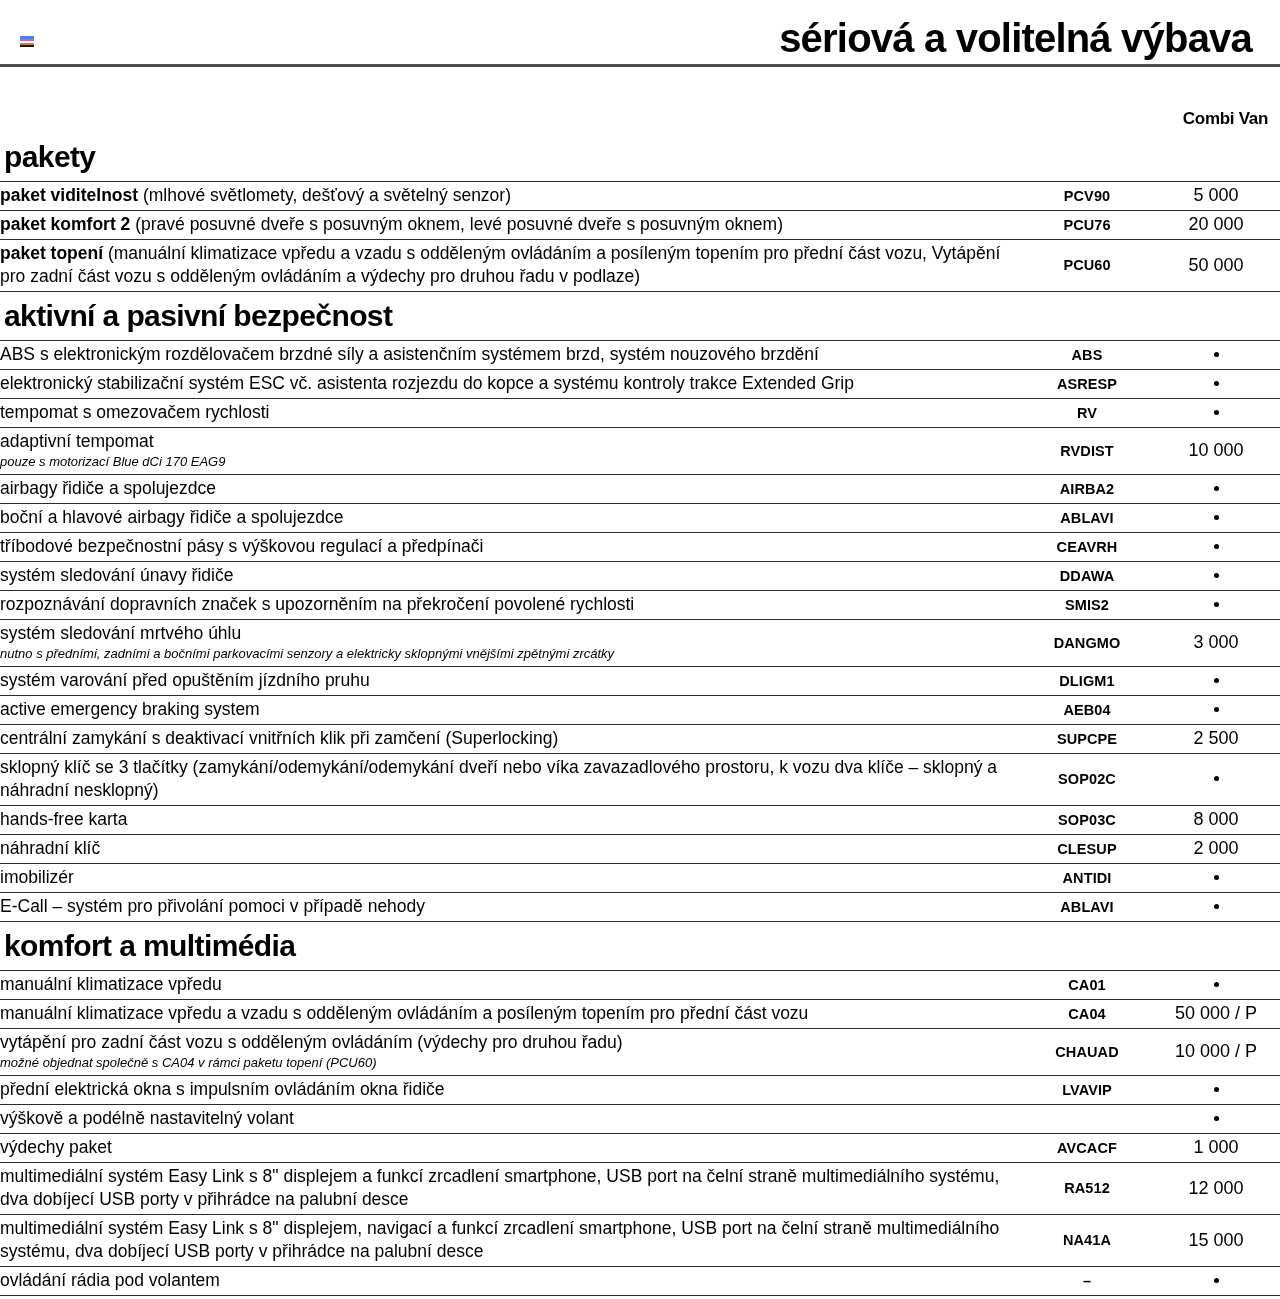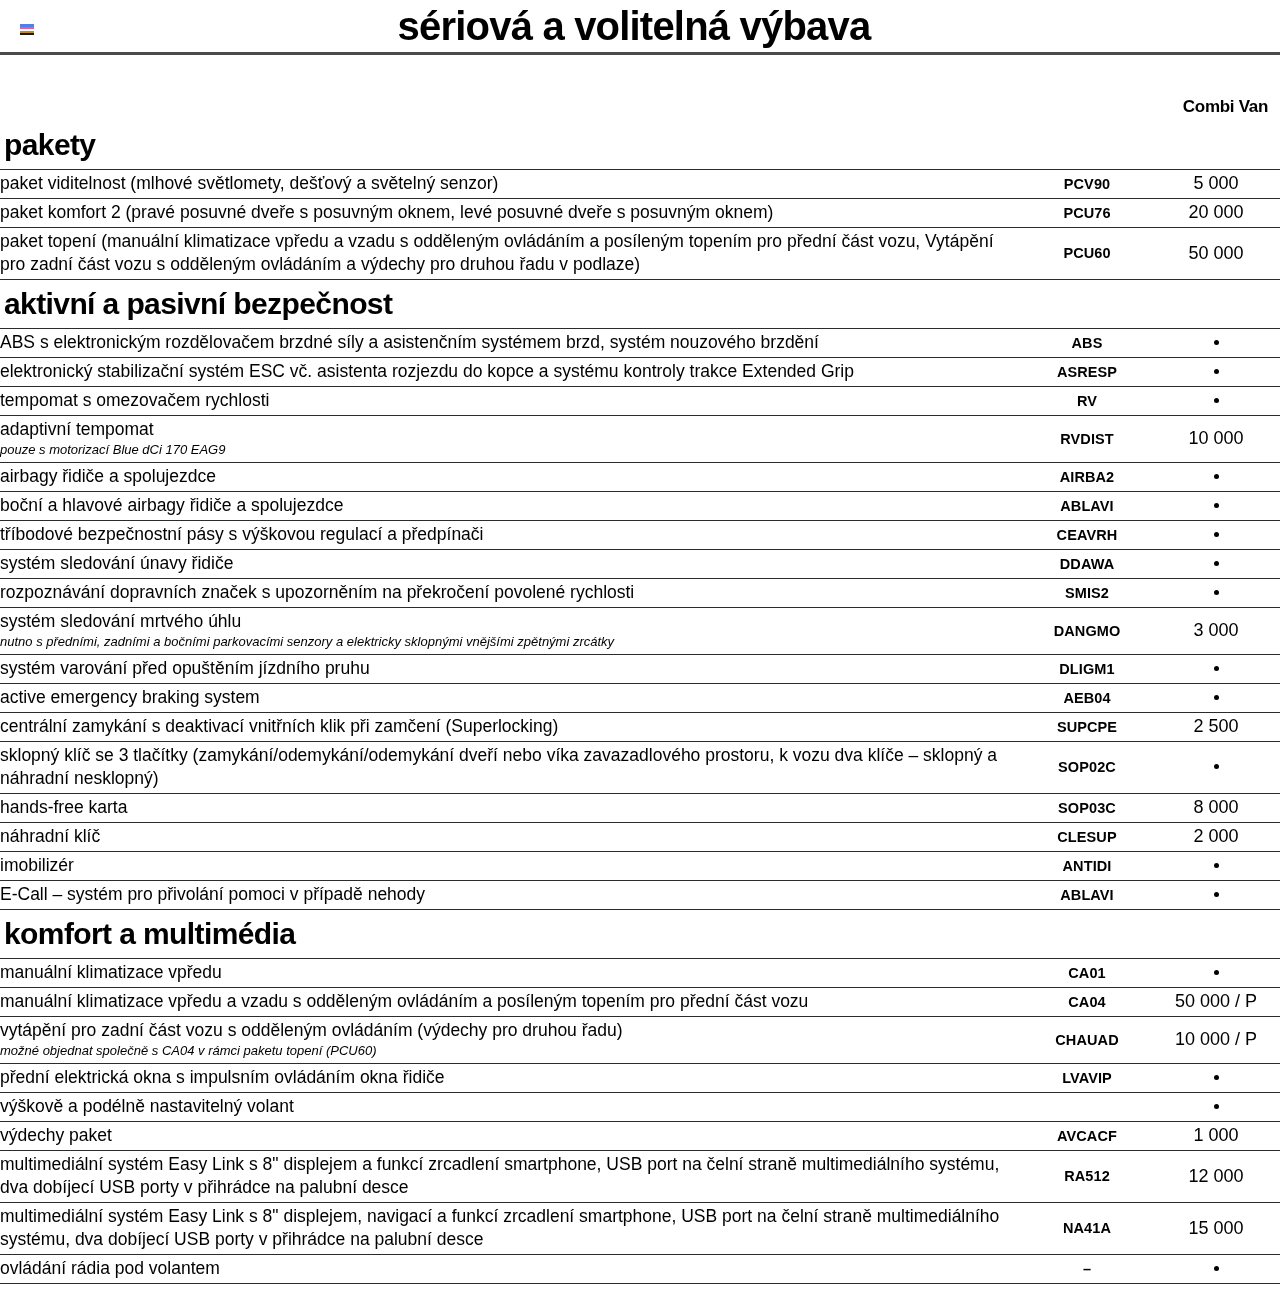--- a/index.html
+++ b/index.html
@@ -32,27 +32,27 @@
     display: block;
   }
   .brand-mark .bar { display:block; width:100%; }
   .bar-1 { height: 3px; background: #4f7fe8; }
   .bar-2 { height: 2px; background: #e8618c; }
   .bar-3 { height: 2px; background: #ffffff; }
   .bar-4 { height: 2px; background: #c08a2a; }
   .bar-5 { height: 2px; background: #1a1a1a; }
 
   .doc-title {
-    text-align: center;
+    text-align: right;
     font-size: 40px;
     font-weight: 800;
     letter-spacing: -0.8px;
     line-height: 44px;
     padding-right: 12px;
-    margin: 4px;
+    margin: 16px;
     white-space: nowrap;
   }
   .header-rule {
     height: 3px;
     background: #4a4a4a;
     width: 100%;
     margin-top: 2px;
   }
 
   
@@ -107,21 +107,21 @@
     font-weight: 700;
     letter-spacing: 0.1px;
   }
   td.c-val {
     width: 128px;
     text-align: center;
     font-size: 18px;
     padding-right: 14px;
   }
   .desc-main { display: block; }
-  .desc-main b, .desc-main strong { font-weight: 400; }
+  .desc-main b, .desc-main strong { font-weight: 700; }
   .desc-note {
     display: block;
     font-size: 13px;
     font-style: italic;
     line-height: 19px;
     margin-top: -1px;
   }
   .dot {
     display: inline-block;
     width: 5px; height: 5px;

